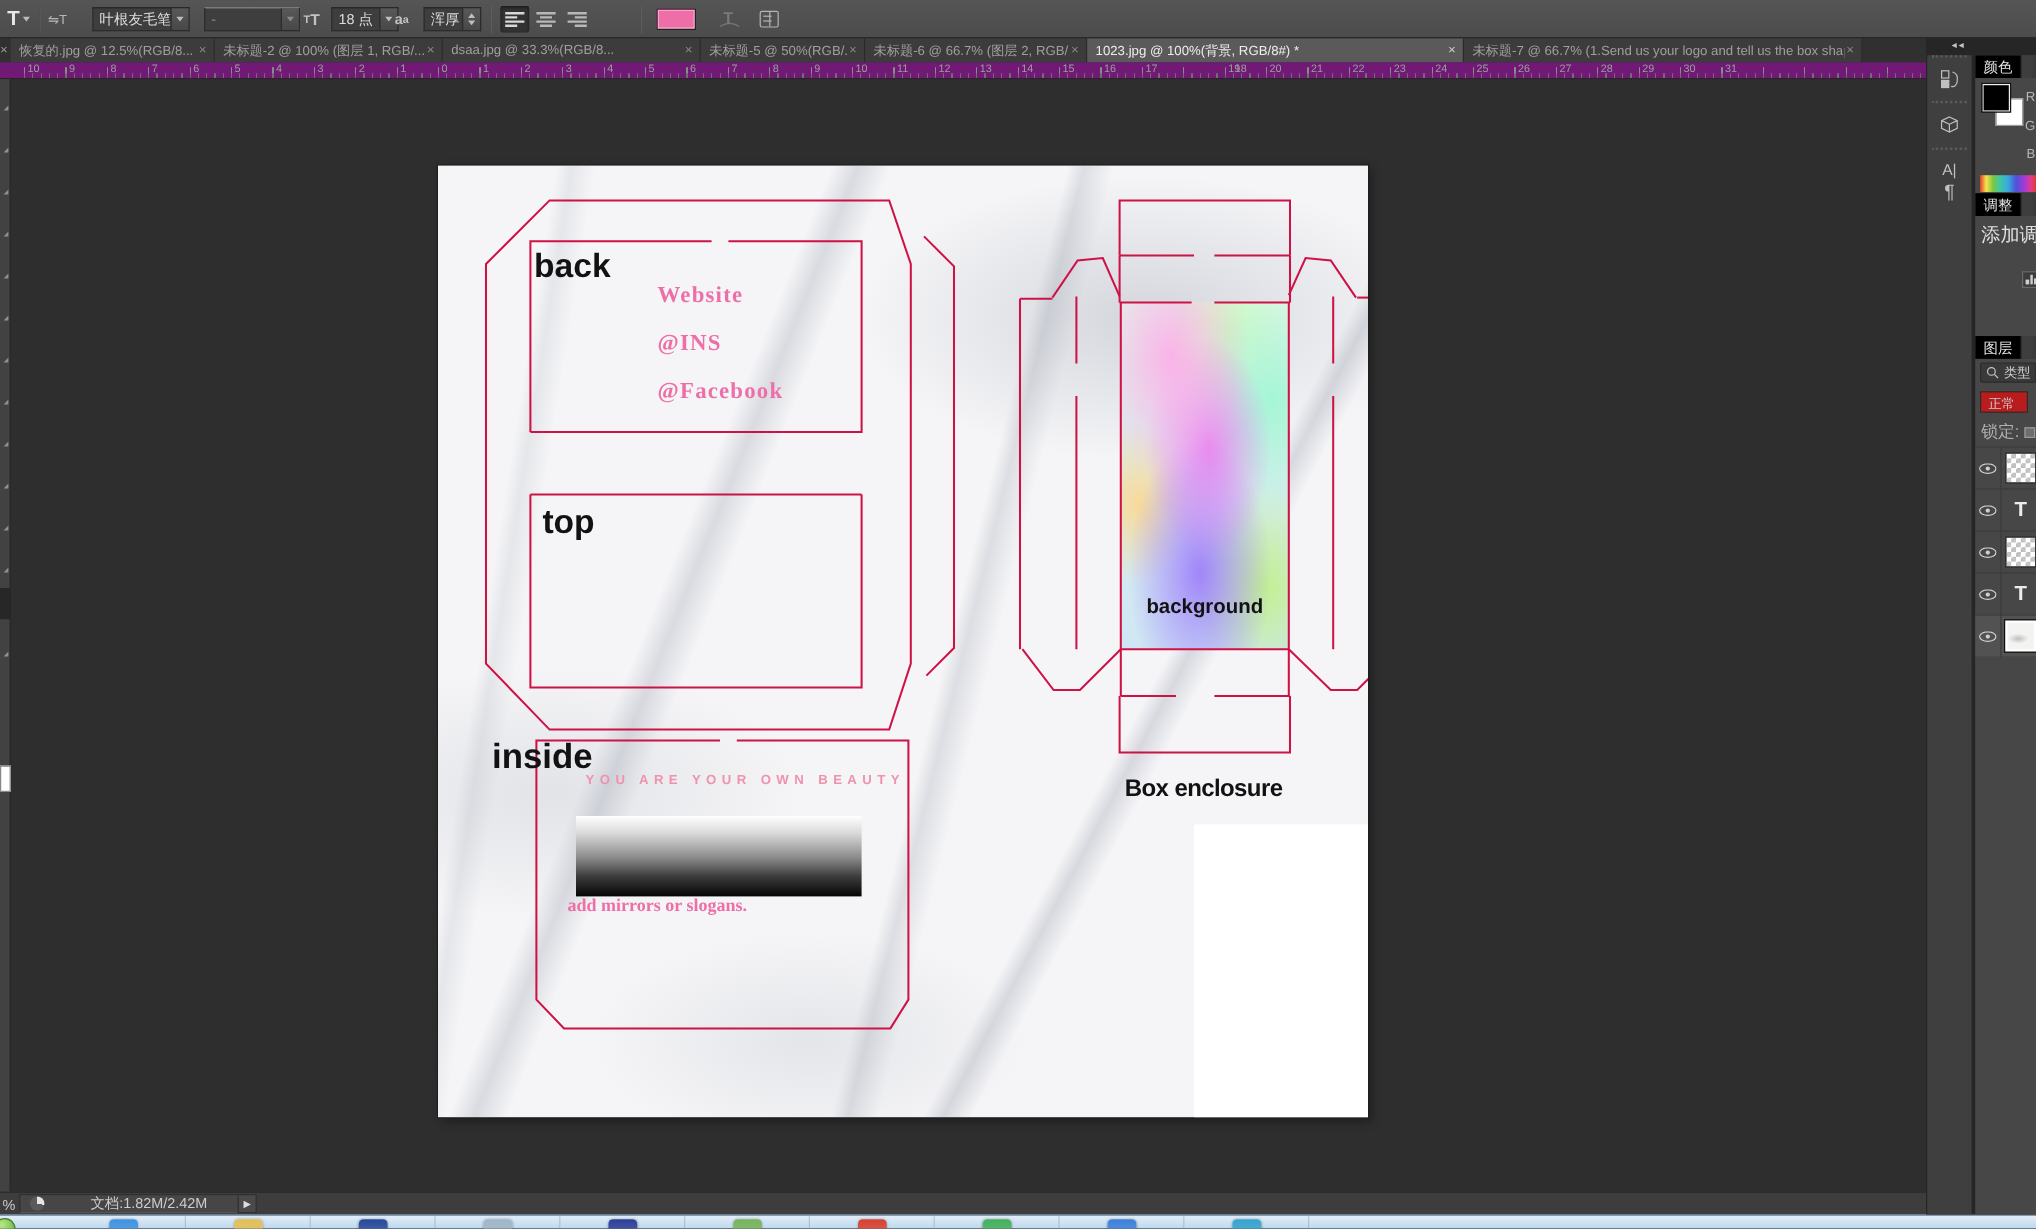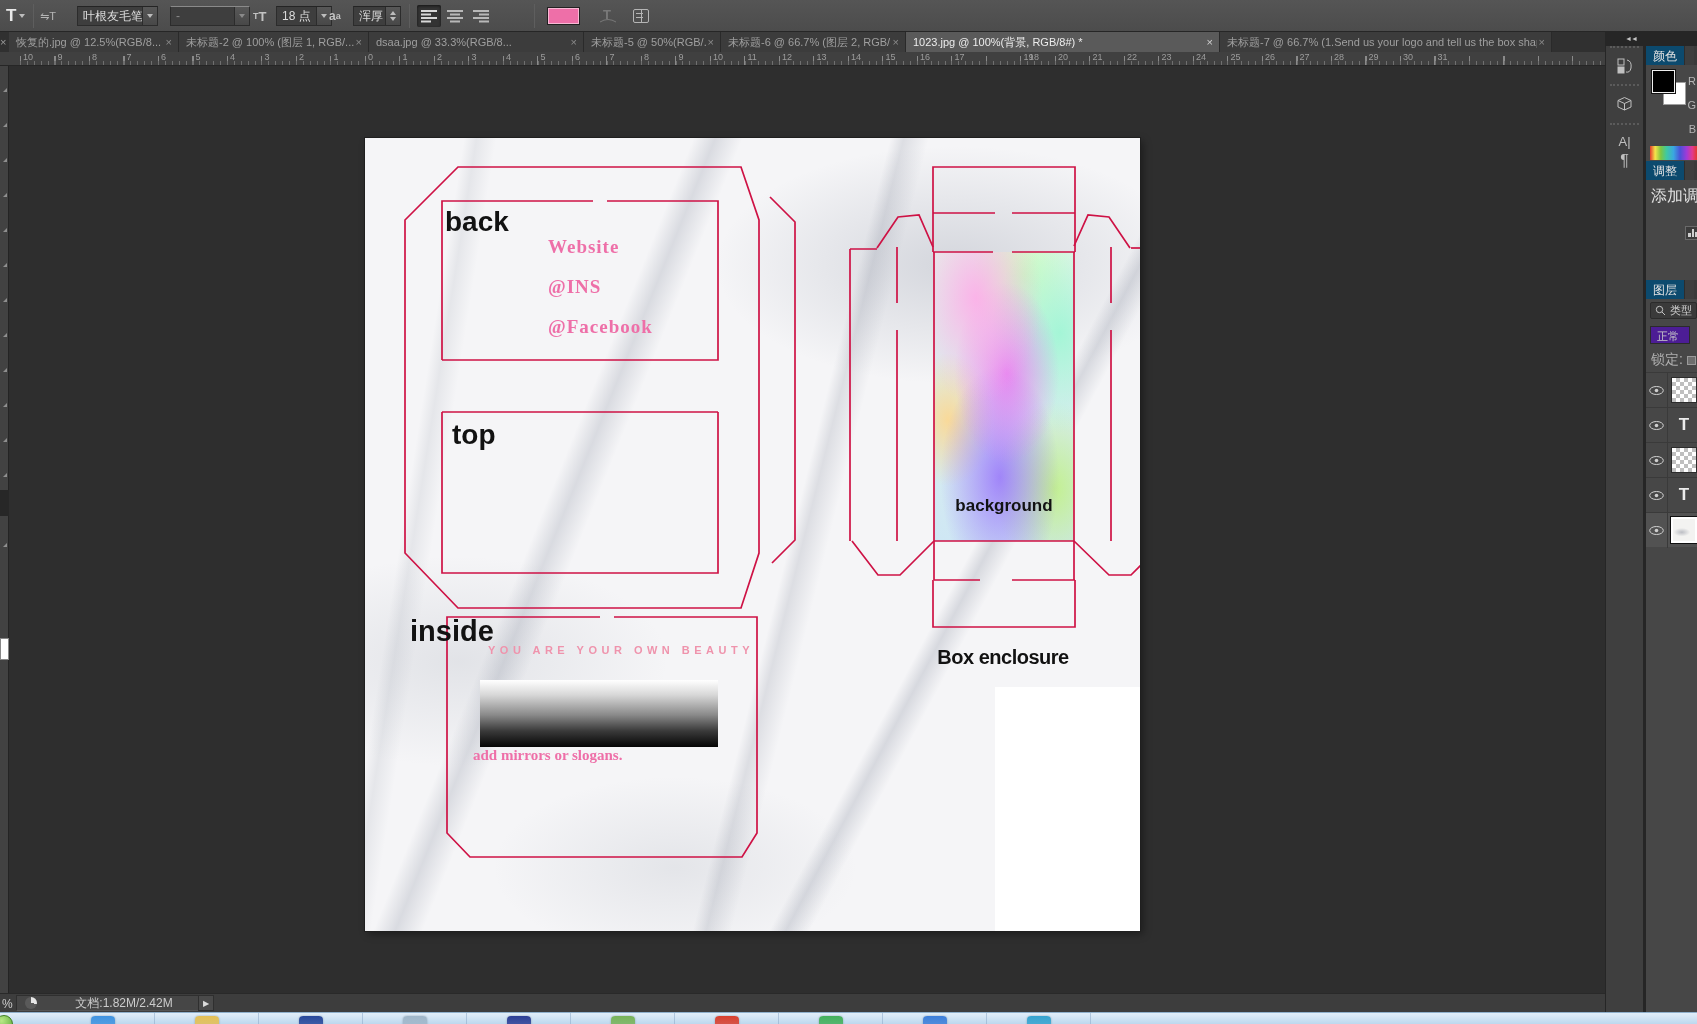--- a/index.html
+++ b/index.html
@@ -44,21 +44,21 @@
   .tab-bar { position:absolute; left:0; top:32px; width:1697px; height:20px; background:#303030; display:flex; }
   .lead-close { width:9px; overflow:hidden; color:#9a9a9a; font-size:11px; line-height:20px; }
   .tab { height:20px; display:flex; align-items:center; background:#3c3c3c; border-right:1px solid #2a2a2a;
     font-size:11px; color:#9f9f9f; overflow:hidden; flex:none; }
   .tab .tab-label { flex:1; padding:0 4px 0 7px; white-space:nowrap; overflow:hidden; }
   .tab .tab-close { padding:0 6px 0 2px; color:#8a8a8a; font-size:11px; }
   .tab.active { background:#5a5a5a; color:#ececec; }
   .tab.active .tab-close { color:#cfcfcf; }
 
   
-  .ruler { position:absolute; left:0; top:52px; width:1605px; height:14px; background:#404040;
+  .ruler { position:absolute; left:0; top:52px; width:1605px; height:14px; background:#701a75;
     border-bottom:1px solid #262626; }
   .ruler::before { content:""; position:absolute; left:20px; right:0; bottom:0; height:9px;
     background:repeating-linear-gradient(90deg,#8a8a8a 0 1px,transparent 1px 34.5px); }
   .ruler::after { content:""; position:absolute; left:20px; right:0; bottom:0; height:4px;
     background:repeating-linear-gradient(90deg,#6f6f6f 0 1px,transparent 1px 6.9px); }
   .ruler-num { position:absolute; top:0; font-size:9px; color:#9d9d9d; }
 
   
   .tools-sliver { position:absolute; left:0; top:66px; width:9px; height:927px; background:#424242;
     border-right:1px solid #242424; z-index:5; }
@@ -108,39 +108,39 @@
 
   
   .dock { position:absolute; left:1605px; top:32px; width:92px; height:980px; background:#262626; z-index:6; }
   .icon-strip { position:absolute; left:1px; top:14px; width:37px; bottom:0; background:#3f3f3f; }
   .collapse { position:absolute; left:20px; top:3px; font-size:7px; color:#c5c5c5; letter-spacing:-1px; }
   .strip-group { border-top:2px dotted #5b5b5b; margin:0 4px; padding:6px 0; text-align:center; color:#c0c0c0; }
   .strip-icon { display:block; margin:4px auto; }
   .strip-text { font-size:13px; color:#c0c0c0; display:block; margin:3px 0; }
   .panel-col { position:absolute; left:41px; top:14px; width:51px; bottom:0; background:#474747; overflow:hidden; }
   .ptab-row { height:19px; background:#3a3a3a; display:flex; }
-  .ptab { padding:2px 7px; background:#0c4a6e; color:#e2e2e2; font-size:12px; white-space:nowrap; }
+  .ptab { padding:2px 7px; background:#000000; color:#e2e2e2; font-size:12px; white-space:nowrap; }
   .ptab-sliver { width:10px; background:#3e3e3e; border-left:1px solid #2d2d2d; color:#9b9b9b; font-size:11px; overflow:hidden; padding:2px 0 0 3px; }
   .color-body { position:relative; height:81px; }
   .fg-swatch { position:absolute; left:6px; top:5px; width:23px; height:23px; background:#000;
     border:1px solid #f0f0f0; outline:1px solid #141414; z-index:2; }
   .bg-swatch { position:absolute; left:17px; top:17px; width:23px; height:23px; background:#fff;
     border:1px solid #9e9e9e; }
   .rgb-col { position:absolute; right:1px; top:4px; font-size:11px; color:#b5b5b5; line-height:24px; text-align:right; }
   .spectrum { height:14px; margin:0 0 1px 4px;
     background:linear-gradient(90deg,#e23a2e 0%,#f6e44a 11%,#7ec642 23%,#3fc9a0 35%,#3aa7e0 50%,#4a52d8 64%,#a03ad8 78%,#e23a8e 90%,#e23a2e 100%); }
   .adjust-body { position:relative; height:100px; font-size:16px; color:#e0e0e0; padding:6px 0 0 5px; white-space:nowrap; }
   .levels-icon { position:absolute; right:-4px; top:46px; width:16px; height:14px; background:#3c3c3c; border:1px solid #6a6a6a;
     display:flex; align-items:flex-end; gap:1px; padding:2px; }
   .levels-icon i { display:block; width:3px; background:#cfcfcf; }
   .filter-row { height:23px; display:flex; align-items:center; gap:4px; padding-left:4px; }
   .filter-field { display:flex; align-items:center; gap:4px; background:#3a3a3a; border:1px solid #2b2b2b;
     border-radius:2px; height:17px; padding:0 4px; font-size:11px; color:#d0d0d0; white-space:nowrap; }
   .blend-row { height:26px; display:flex; align-items:center; padding-left:4px; }
-  .blend-field { width:40px; height:18px; background:#4c1d95; border:1px solid #2b2b2b; font-size:11px;
+  .blend-field { width:40px; height:18px; background:#b91c1c; border:1px solid #2b2b2b; font-size:11px;
     color:#c9c9c9; padding:2px 0 0 6px; white-space:nowrap; }
   .lock-row { height:24px; display:flex; align-items:center; padding-left:5px; font-size:14px; color:#b0b0b0; gap:4px; white-space:nowrap; }
   .lock-mini { width:9px; height:9px; border:1px solid #9a9a9a; background:#6e6e6e; flex:none; }
   .layer-list {}
   .layer-row { height:35px; border-top:1px solid #3a3a3a; display:flex; align-items:center; }
   .layer-row.selected { background:#525252; }
   .eye-cell { width:29px; display:flex; justify-content:center; }
   .vdiv { width:1px; height:35px; background:#3a3a3a; }
   .thumb { width:26px; height:26px; margin-left:3px; flex:none; }
   .thumb.checker { background-image:linear-gradient(45deg,#bfbfbf 25%,transparent 25%,transparent 75%,#bfbfbf 75%),

